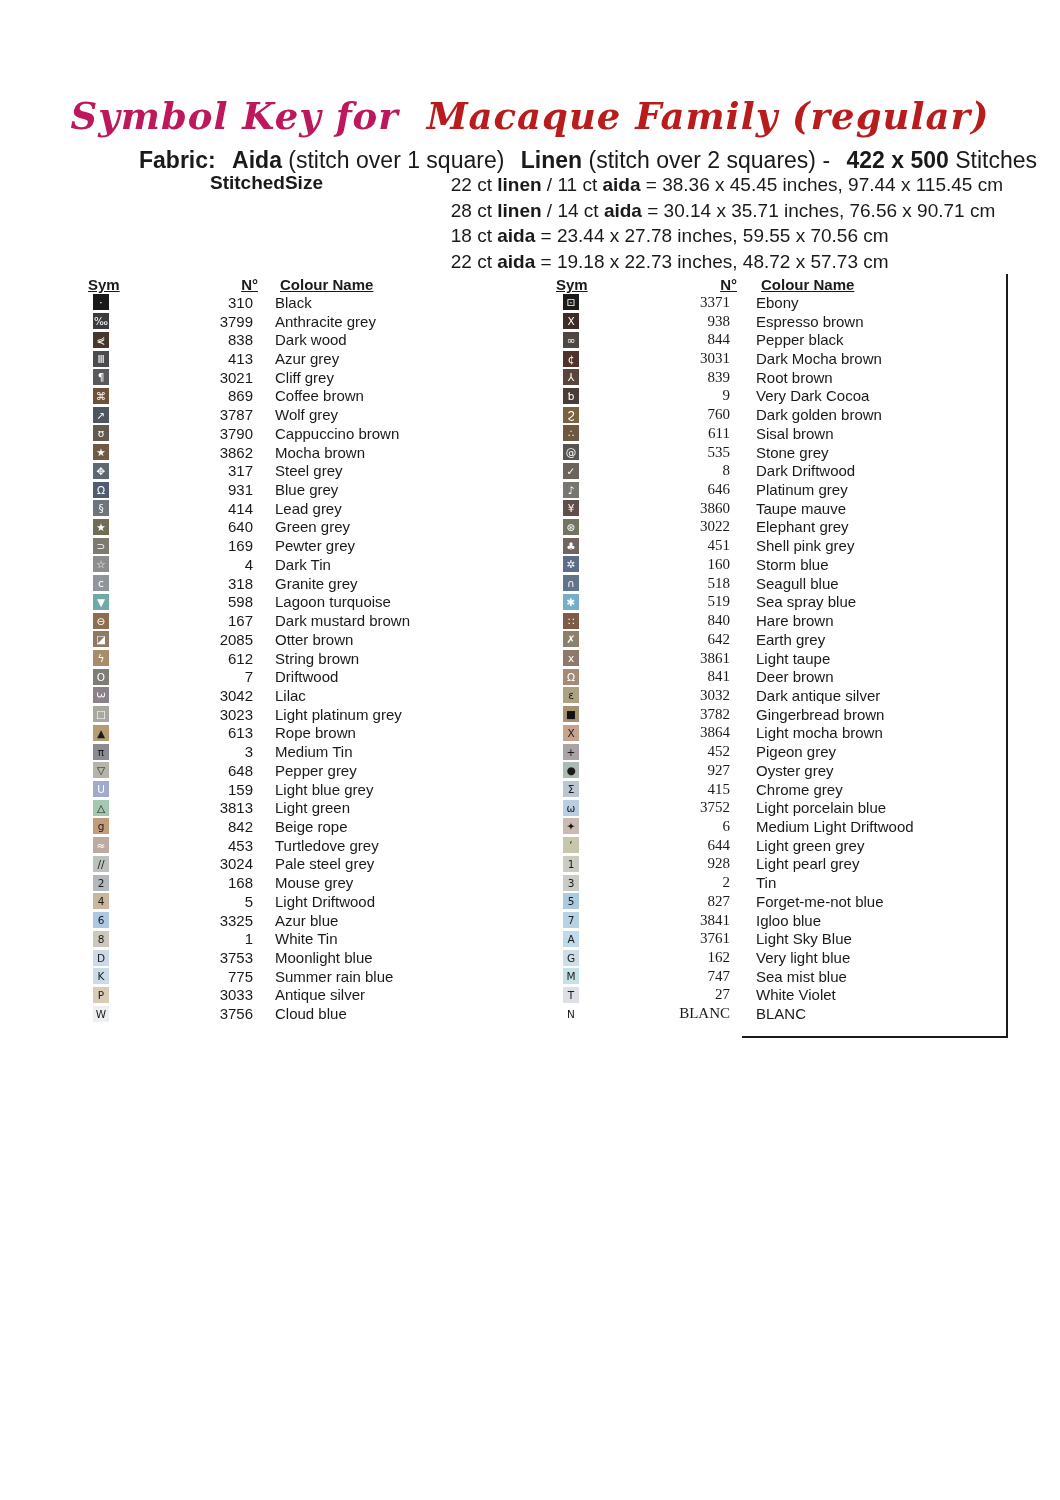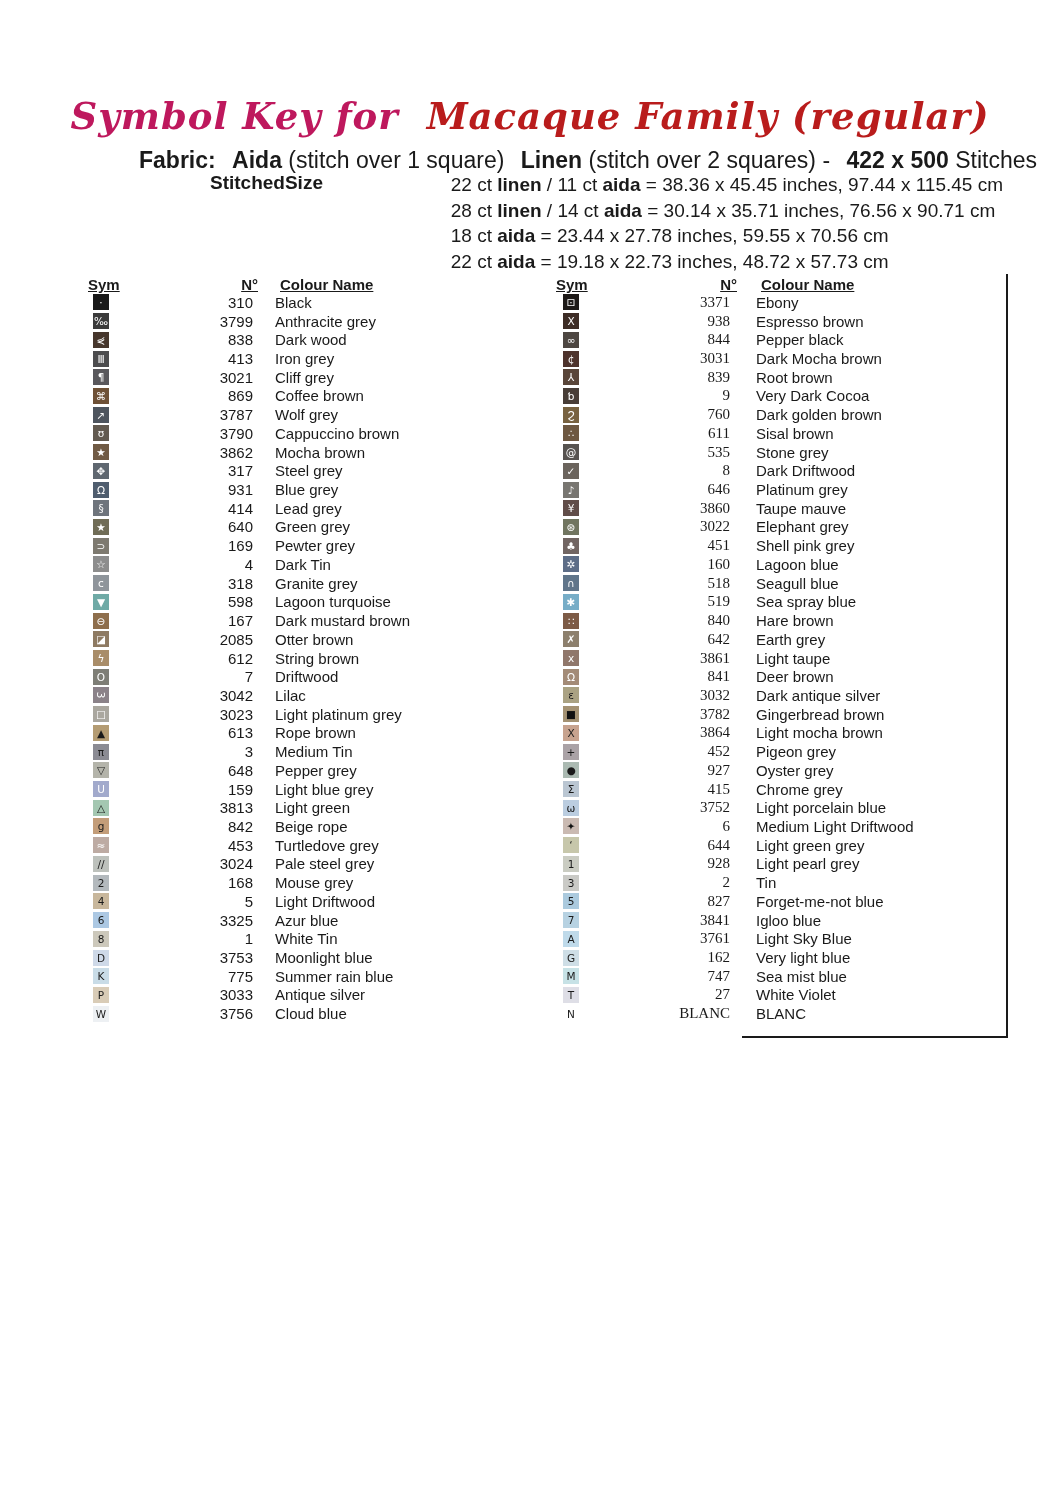--- a/index.html
+++ b/index.html
@@ -94,21 +94,21 @@
 
   <div class="row">
     <span class="sym-box" style="background: rgb(70, 54, 44); color: rgb(255, 255, 255);">⋞</span>
     <span class="cell-num">838</span>
     <span class="cell-name">Dark wood</span>
   </div>
 
   <div class="row">
     <span class="sym-box" style="background: rgb(76, 76, 78); color: rgb(255, 255, 255);">Ⅲ</span>
     <span class="cell-num">413</span>
-    <span class="cell-name">Iron grey</span>
+    <span class="cell-name">Azur grey</span>
   </div>
 
   <div class="row">
     <span class="sym-box" style="background: rgb(89, 88, 92); color: rgb(255, 255, 255);">¶</span>
     <span class="cell-num">3021</span>
     <span class="cell-name">Cliff grey</span>
   </div>
 
   <div class="row">
     <span class="sym-box" style="background: rgb(110, 81, 54); color: rgb(255, 255, 255);">⌘</span>
@@ -402,21 +402,21 @@
 
   <div class="row">
     <span class="sym-box" style="background: rgb(113, 101, 98); color: rgb(255, 255, 255);">♣</span>
     <span class="cell-num">451</span>
     <span class="cell-name">Shell pink grey</span>
   </div>
 
   <div class="row">
     <span class="sym-box" style="background: rgb(93, 109, 135); color: rgb(255, 255, 255);">✲</span>
     <span class="cell-num">160</span>
-    <span class="cell-name">Lagoon blue</span>
+    <span class="cell-name">Storm blue</span>
   </div>
 
   <div class="row">
     <span class="sym-box" style="background: rgb(96, 117, 138); color: rgb(255, 255, 255);">∩</span>
     <span class="cell-num">518</span>
     <span class="cell-name">Seagull blue</span>
   </div>
 
   <div class="row">
     <span class="sym-box" style="background: rgb(119, 173, 199); color: rgb(255, 255, 255);">✱</span>

